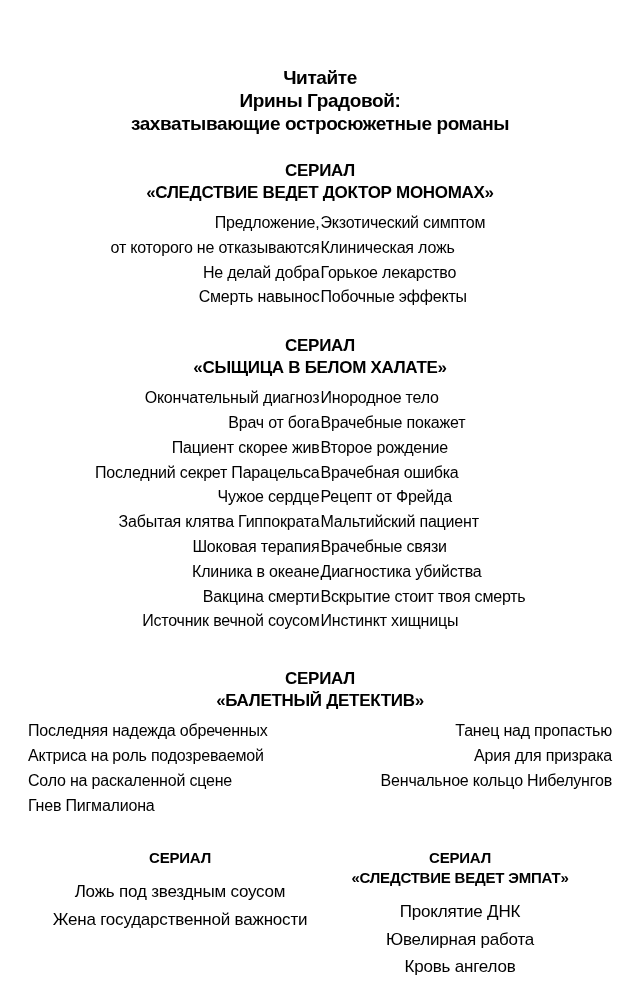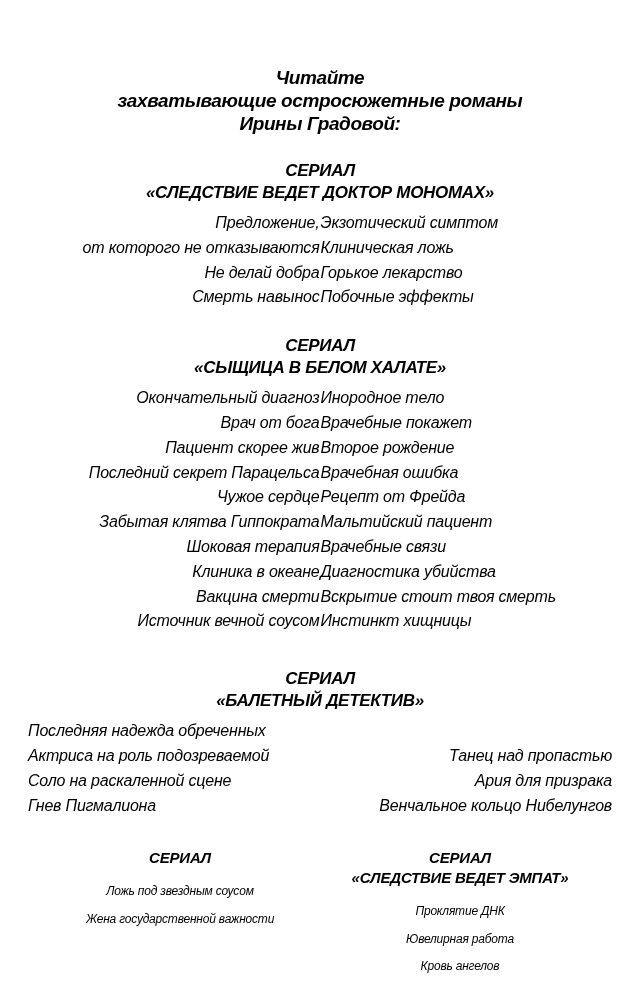--- a/index.html
+++ b/index.html
@@ -10,21 +10,20 @@
   body {
     width: 640px;
     height: 1000px;
     font-family: "Liberation Sans", "DejaVu Sans", sans-serif;
     color: #000000;
     overflow: hidden;
   }
   .page {
     padding-top: 66px;
     box-sizing: border-box;
-    font-style: italic;
   }
   .intro {
     text-align: center;
     font-weight: bold;
     font-size: 19px;
     line-height: 23px;
     letter-spacing: -0.4px;
   }
   .series {
     margin-top: 25px;
@@ -40,21 +39,20 @@
     letter-spacing: -0.3px;
     margin-bottom: 7px;
   }
   .cols {
     display: flex;
     gap: 1px;
     padding: 0 28px;
     font-size: 16px;
     line-height: 24.8px;
     letter-spacing: -0.2px;
-    align-items: flex-end;
   }
   .col { flex: 1 1 0; min-width: 0; }
   .col-left  { text-align: right; }
   .col-right { text-align: left; }
   .bottom {
     display: flex;
     padding: 0 40px;
     margin-top: 30px;
   }
   .bseries {
@@ -62,34 +60,34 @@
     min-width: 0;
     text-align: center;
   }
   .series-head.small {
     font-size: 15px;
     line-height: 20px;
     margin-bottom: 10px;
     letter-spacing: -0.2px;
   }
   .centered-books {
-    font-size: 12px;
+    font-size: 17px;
     line-height: 27.5px;
     letter-spacing: -0.2px;
   }
 </style>
 </head>
 <body>
 
 <div class="page">
 
   <header class="intro">
     <div>Читайте</div>
+    <div>Ирины Градовой:</div>
     <div>захватывающие остросюжетные романы</div>
-    <div>Ирины Градовой:</div>
   </header>
 
   <section class="series">
     <div class="series-head">
       <div>СЕРИАЛ</div>
       <div>«СЛЕДСТВИЕ ВЕДЕТ ДОКТОР МОНОМАХ»</div>
     </div>
     <div class="cols">
       <div class="col col-left">
           <div class="book-line">Предложение,</div>

